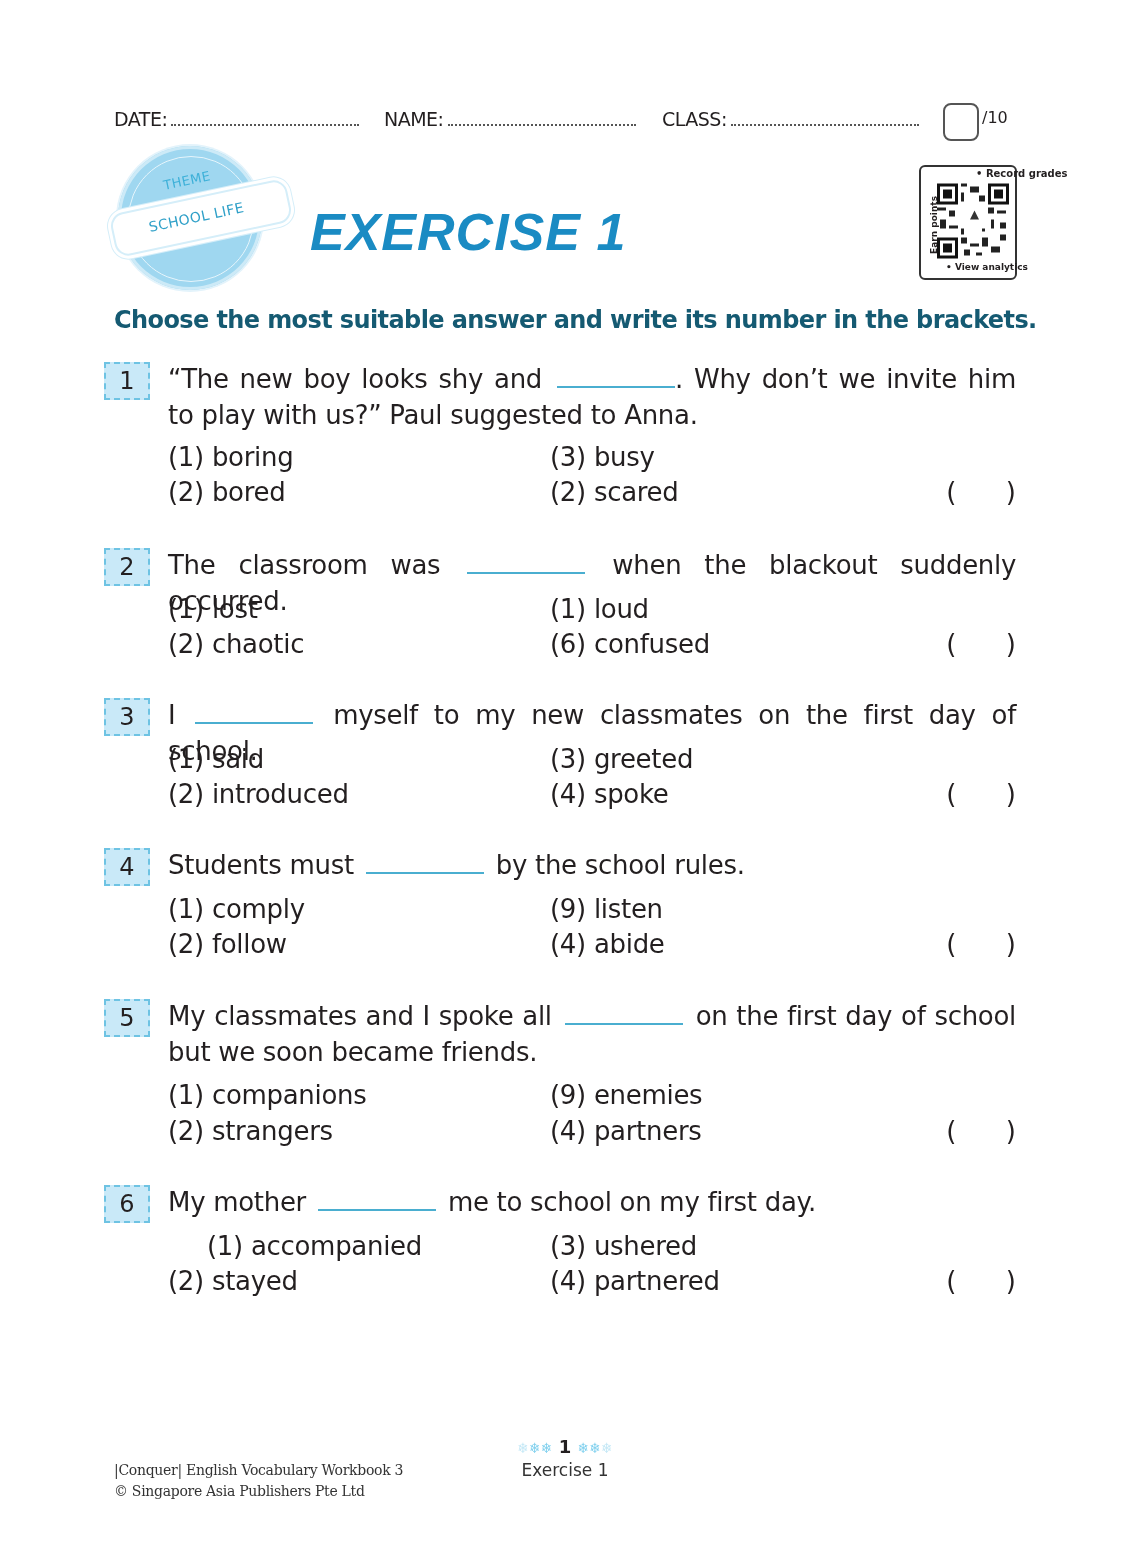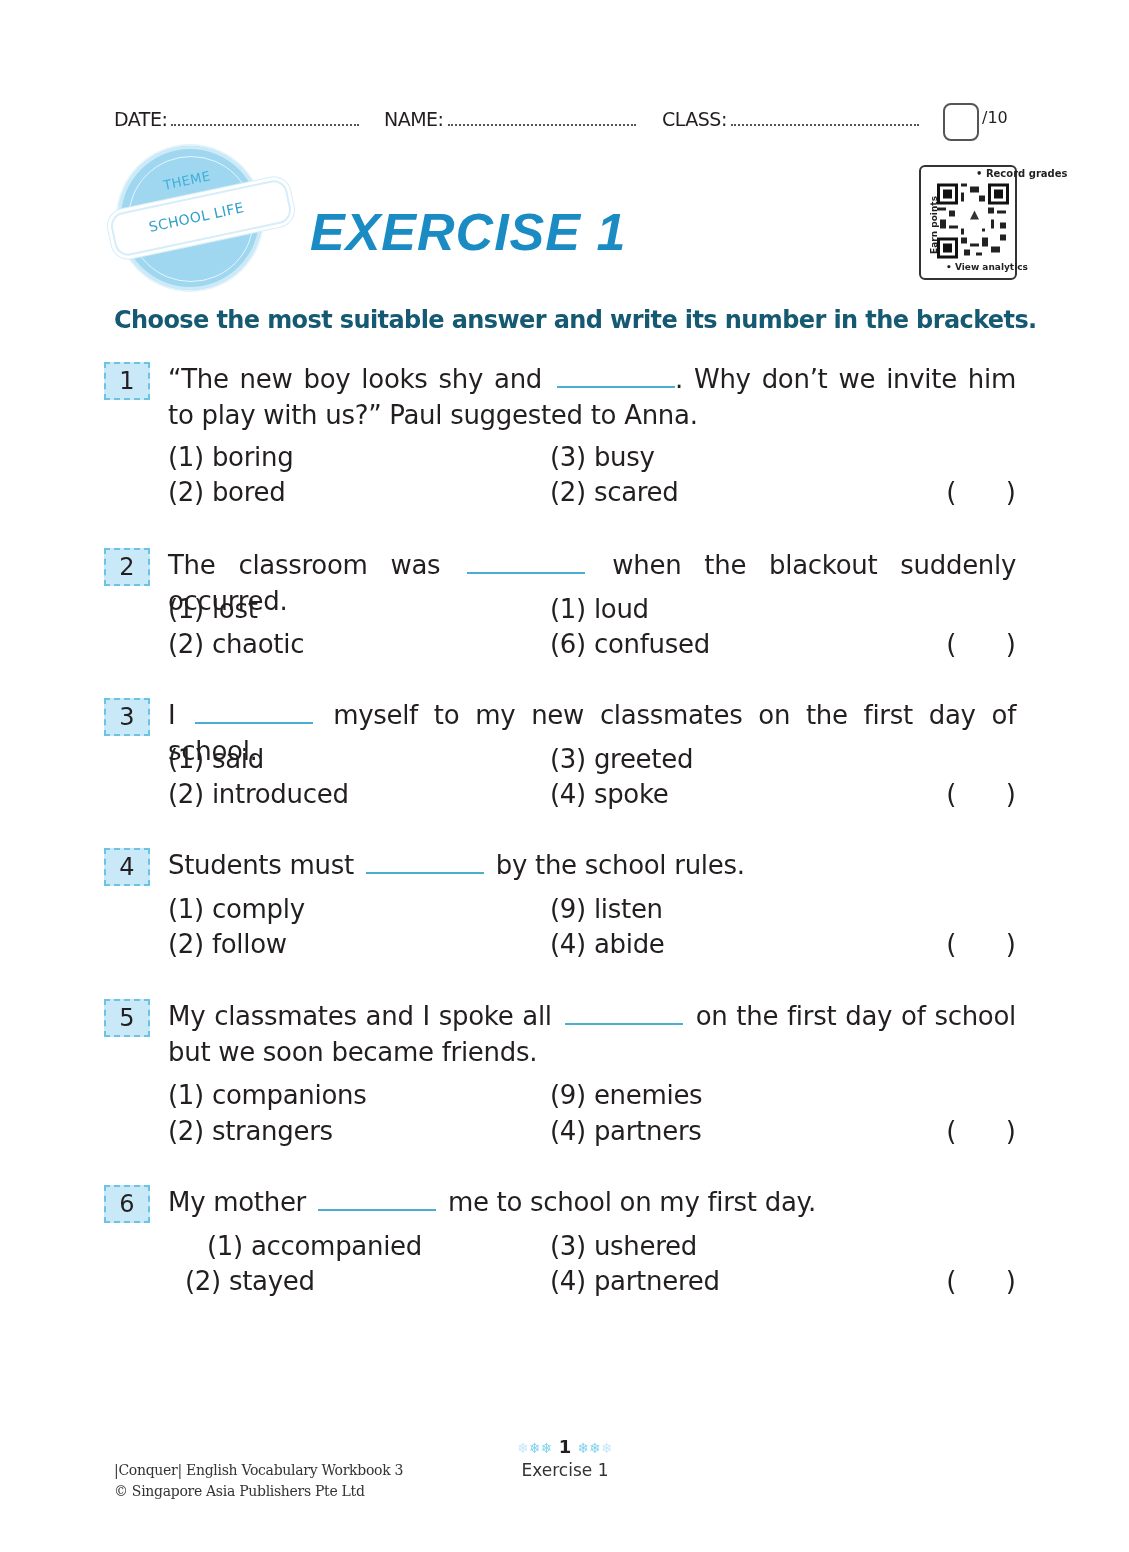--- a/index.html
+++ b/index.html
@@ -180,21 +180,21 @@
     <div class="opt" style="left:382px;top:36px;">(4) partners</div>
     <div class="bracket" style="top:36px;">(      )</div>
   </div>
 </div>
 
 <div class="q" style="top:1183px;">
   <div class="qnum">6</div>
   <div class="qtext" style="text-align:left;"><span>My mother</span> <span class="blank"></span> <span>me to school on my first day.</span></div>
   <div class="opts" style="top:46px;">
     <div class="opt" style="left:0;top:0;margin-left:39px;">(1) accompanied</div>
-    <div class="opt" style="left:0;top:35px;margin-left:17px;">(2) stayed</div>
+    <div class="opt" style="left:0;top:35px;">(2) stayed</div>
     <div class="opt" style="left:382px;top:0;">(3) ushered</div>
     <div class="opt" style="left:382px;top:35px;">(4) partnered</div>
     <div class="bracket" style="top:35px;">(      )</div>
   </div>
 </div>
 
 <div class="abs foot-l">
   <div>|Conquer| English Vocabulary Workbook 3</div>
   <div>© Singapore Asia Publishers Pte Ltd</div>
 </div>

